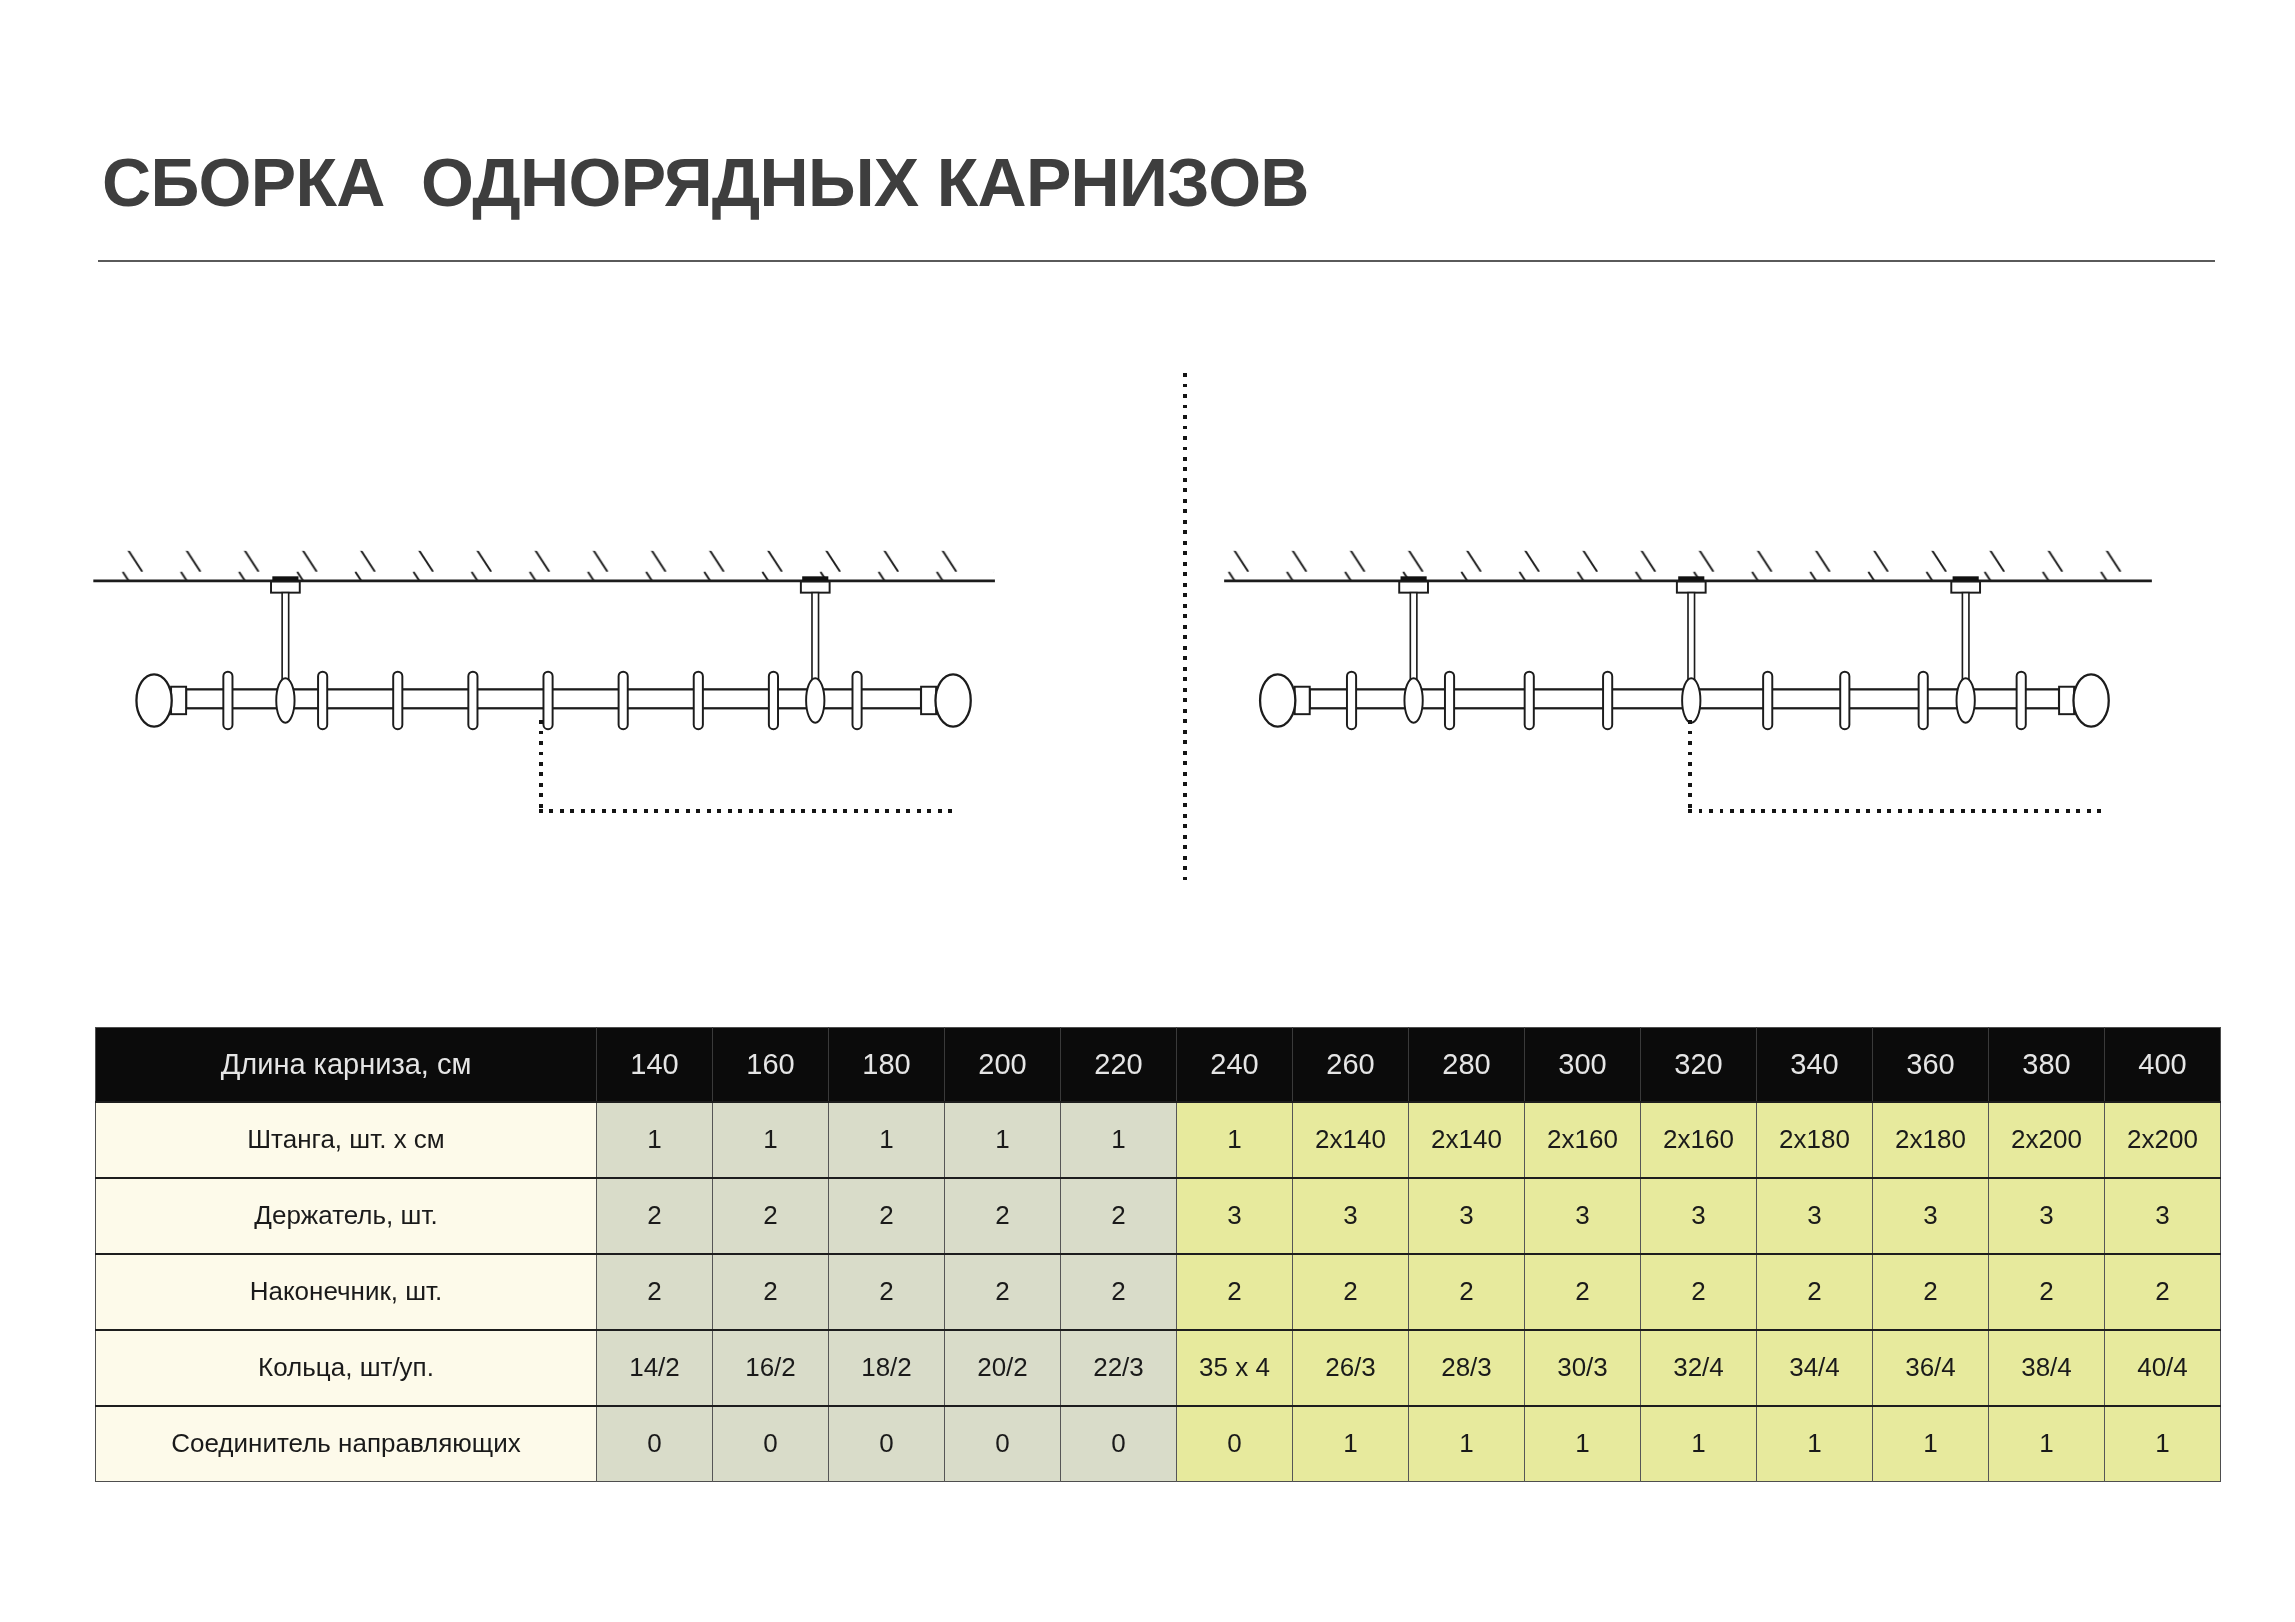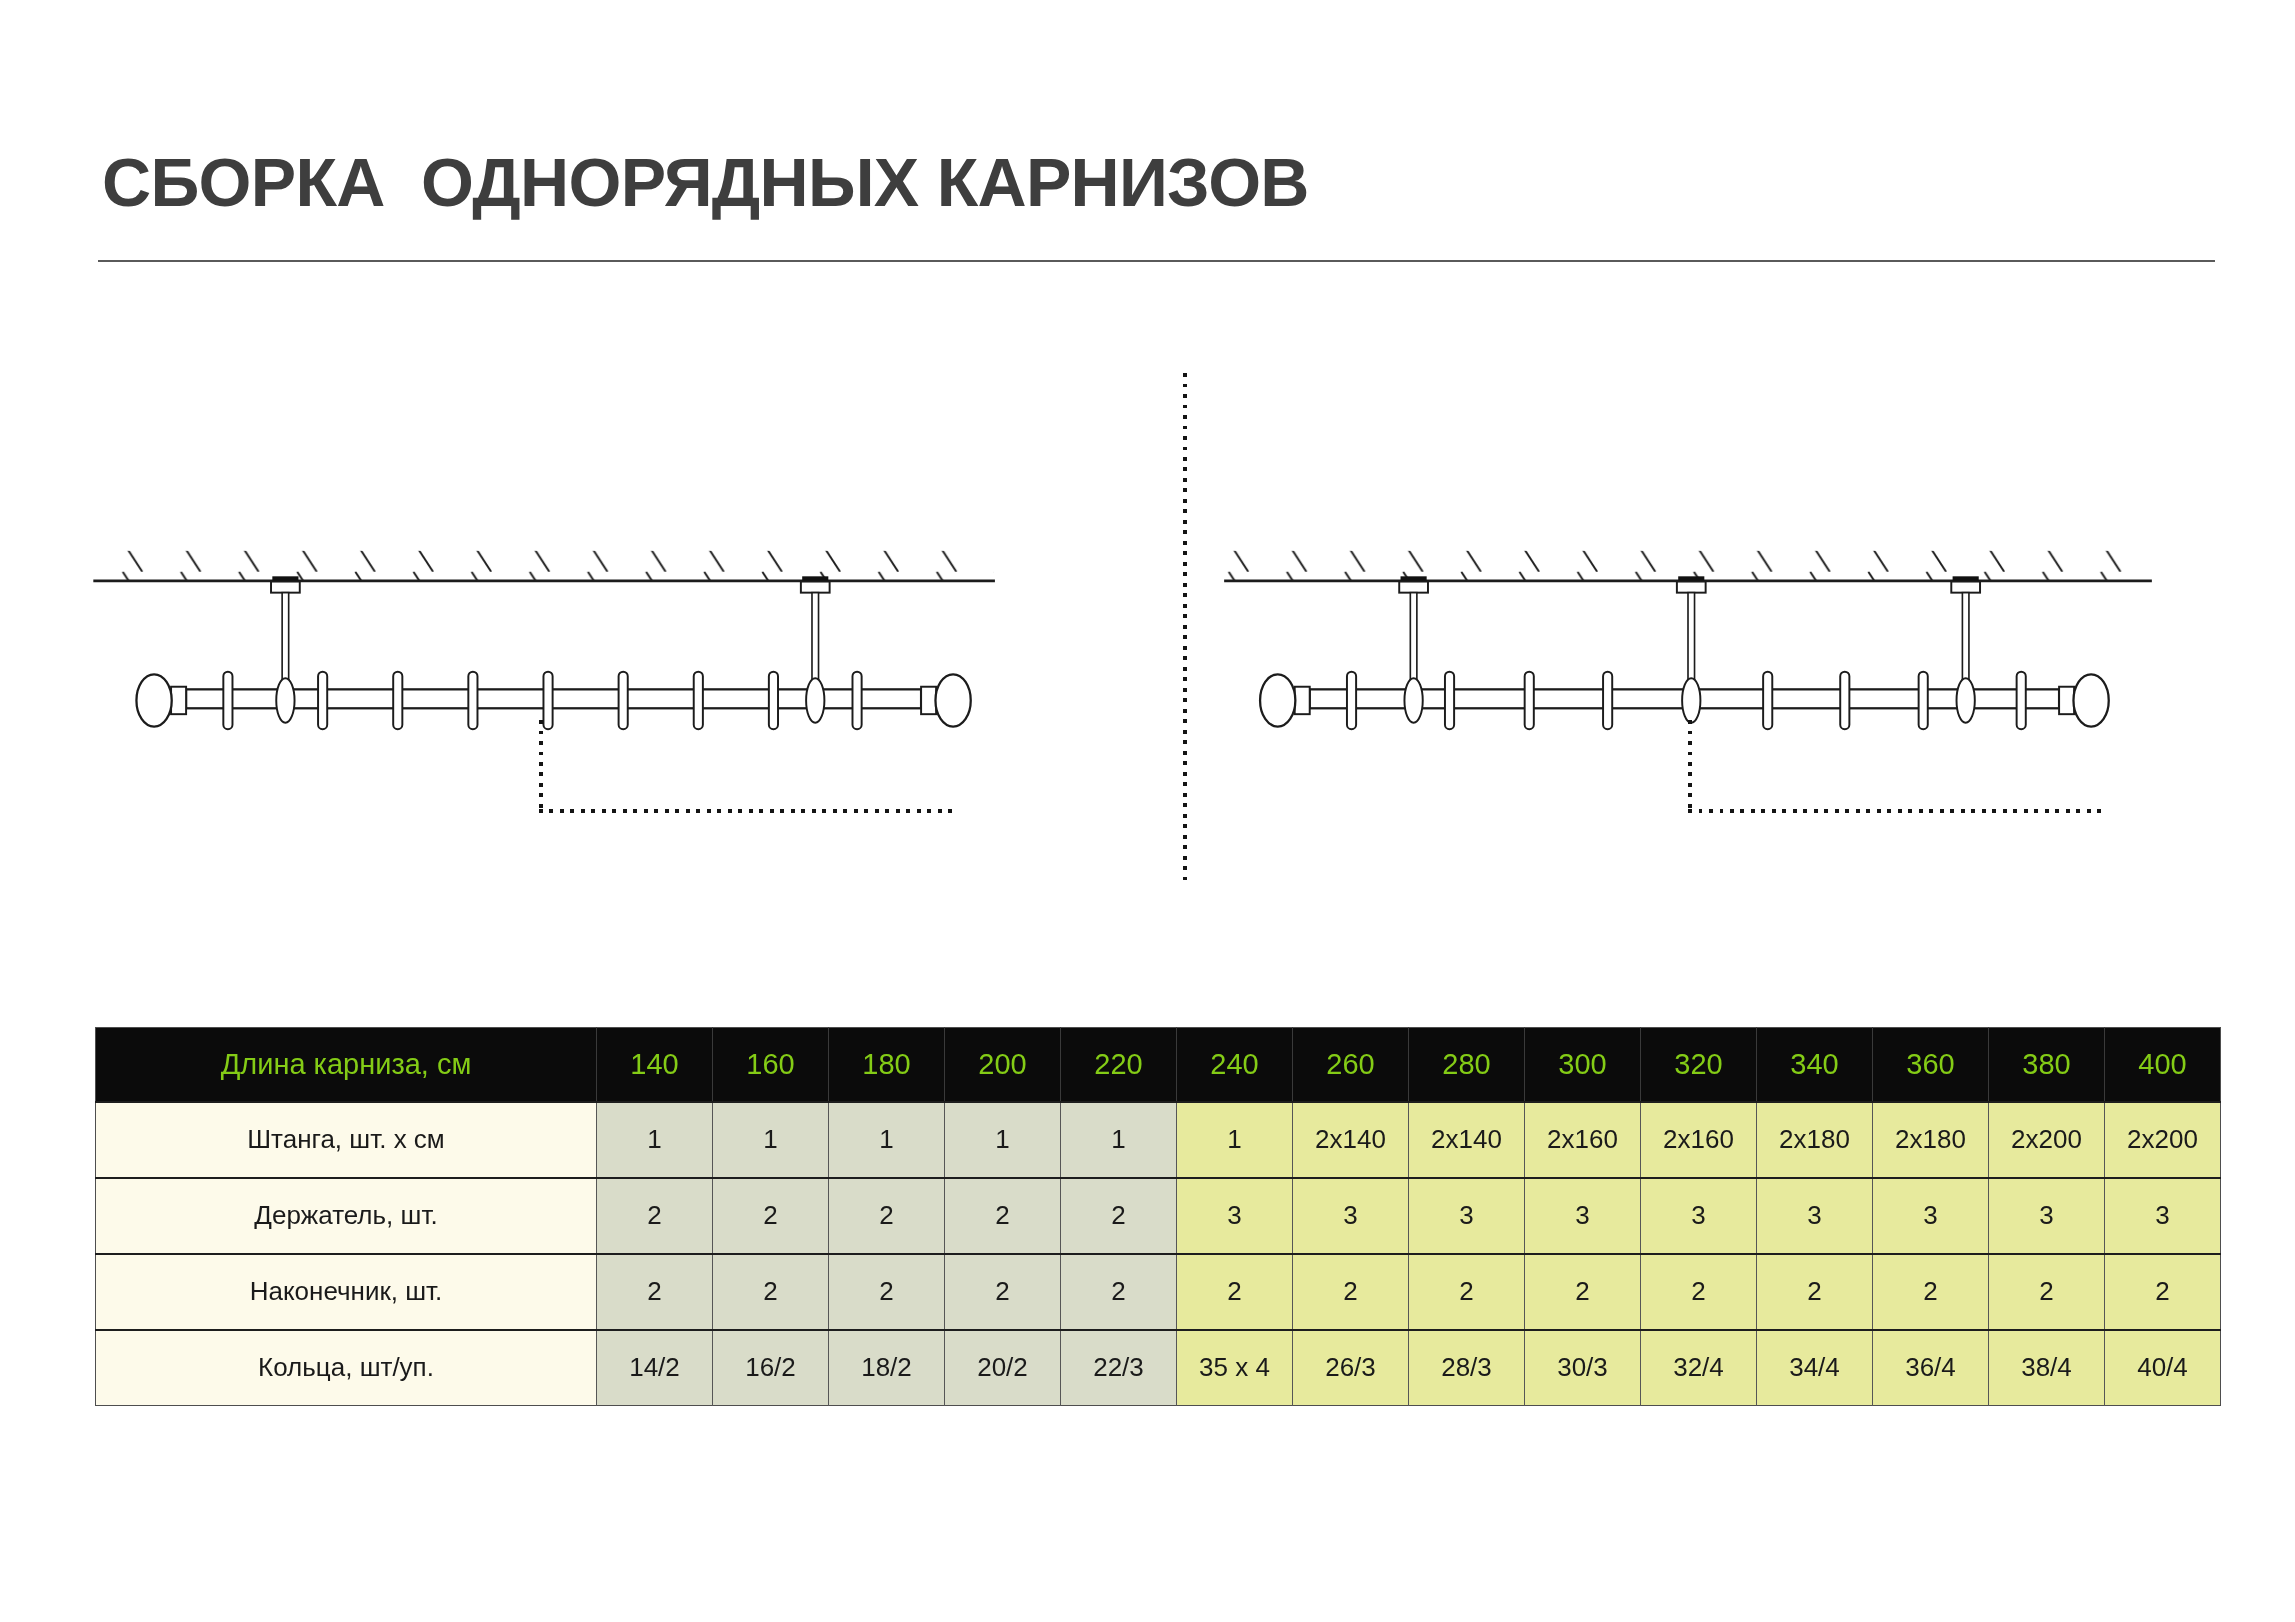--- a/index.html
+++ b/index.html
@@ -31,21 +31,21 @@
   }
   
   table.spec{
     position:absolute; left:95px; top:1027px; width:2120px;
     border-collapse:collapse; table-layout:fixed;
     border:1.3px solid #4e4e4e;
   }
   table.spec td{ padding:0; text-align:center; vertical-align:middle; overflow:hidden; }
   tr.hrow{ height:74px; }
   tr.hrow td{
-    background:#0b0b0b; color:#84cc16; font-size:29px;
+    background:#0b0b0b; color:#e5e5e5; font-size:29px;
     border-left:1.3px solid #3a3a3a; border-bottom:1.3px solid #4e4e4e;
   }
   tr.hrow td:first-child{ border-left:none; }
   tr.drow{ height:76px; }
   tr.drow td{
     font-size:26px; color:#1a1a1a;
     border-top:2px solid #1d1d1d; border-left:1.3px solid #565656;
   }
   tr.drow td:first-child{ border-left:none; }
   td.lab{ background:#fdfaea; font-size:27px;margin-top:16px; }
@@ -262,17 +262,34 @@
         <td class="g2">35 x 4</td>
         <td class="g2">26/3</td>
         <td class="g2">28/3</td>
         <td class="g2">30/3</td>
         <td class="g2">32/4</td>
         <td class="g2">34/4</td>
         <td class="g2">36/4</td>
         <td class="g2">38/4</td>
         <td class="g2">40/4</td>
       </tr>
+      <tr class="drow">
+        <td class="lab">Соединитель направляющих</td>
+        <td class="g1">0</td>
+        <td class="g1">0</td>
+        <td class="g1">0</td>
+        <td class="g1">0</td>
+        <td class="g1">0</td>
+        <td class="g2">0</td>
+        <td class="g2">1</td>
+        <td class="g2">1</td>
+        <td class="g2">1</td>
+        <td class="g2">1</td>
+        <td class="g2">1</td>
+        <td class="g2">1</td>
+        <td class="g2">1</td>
+        <td class="g2">1</td>
+      </tr>
     </tbody>
   </table>
 
 </div>
 
 
 </body></html>

